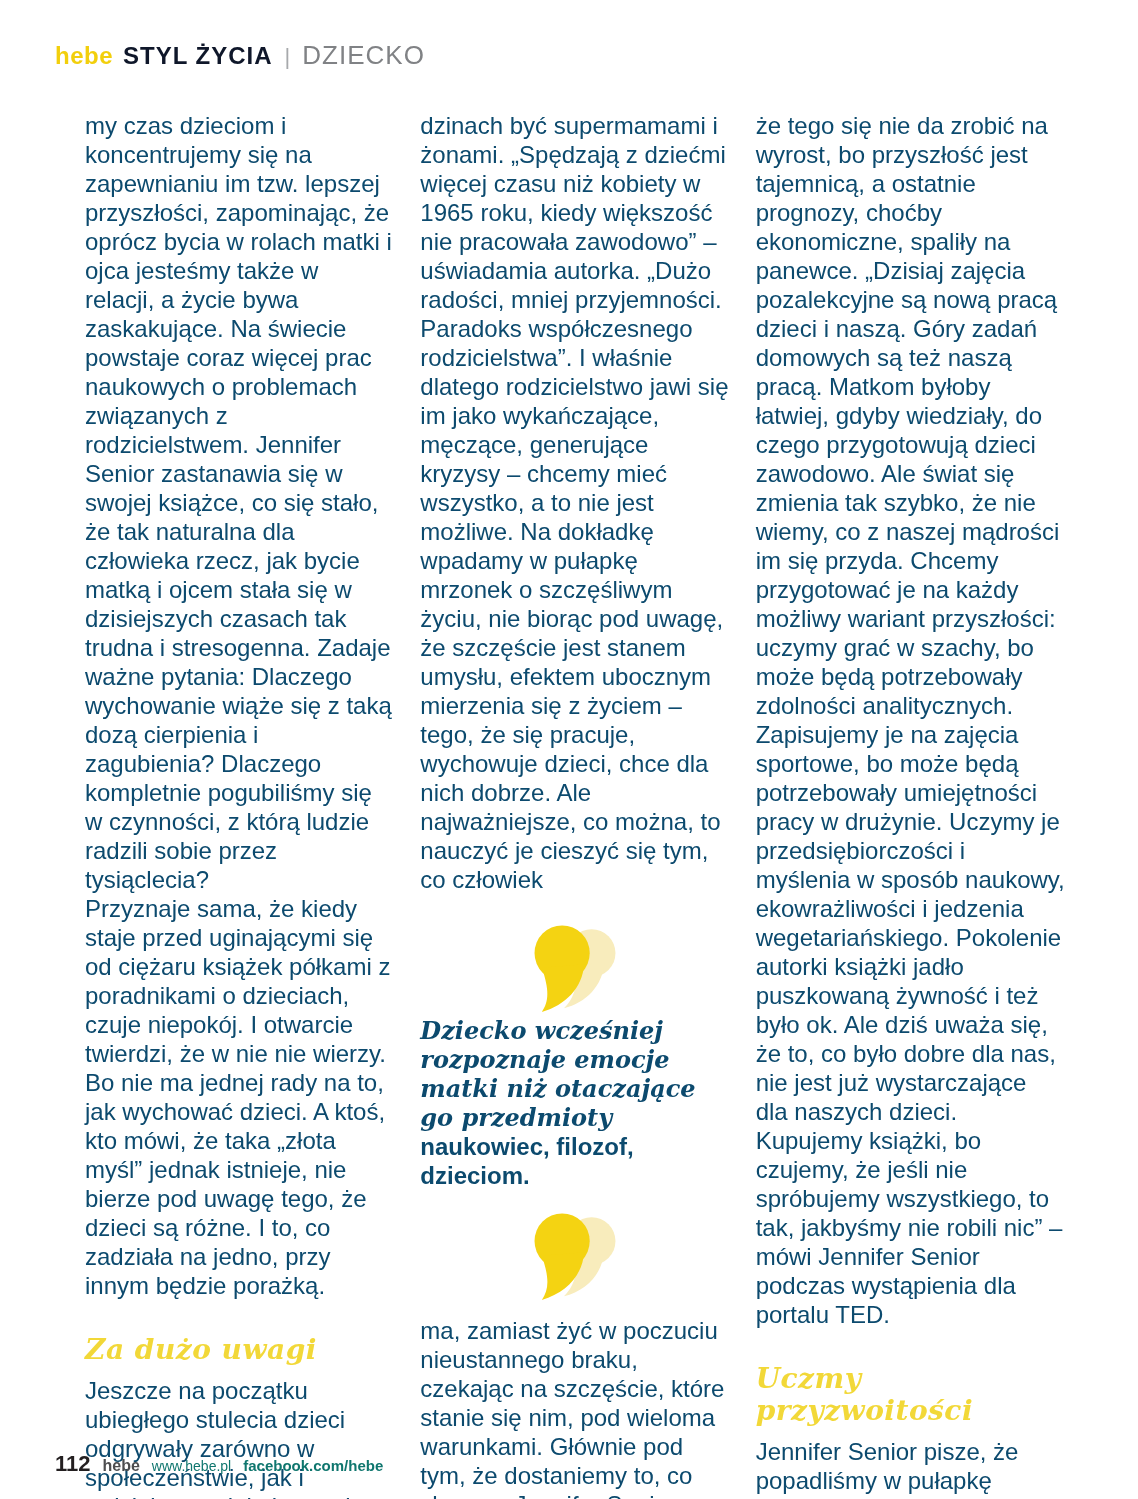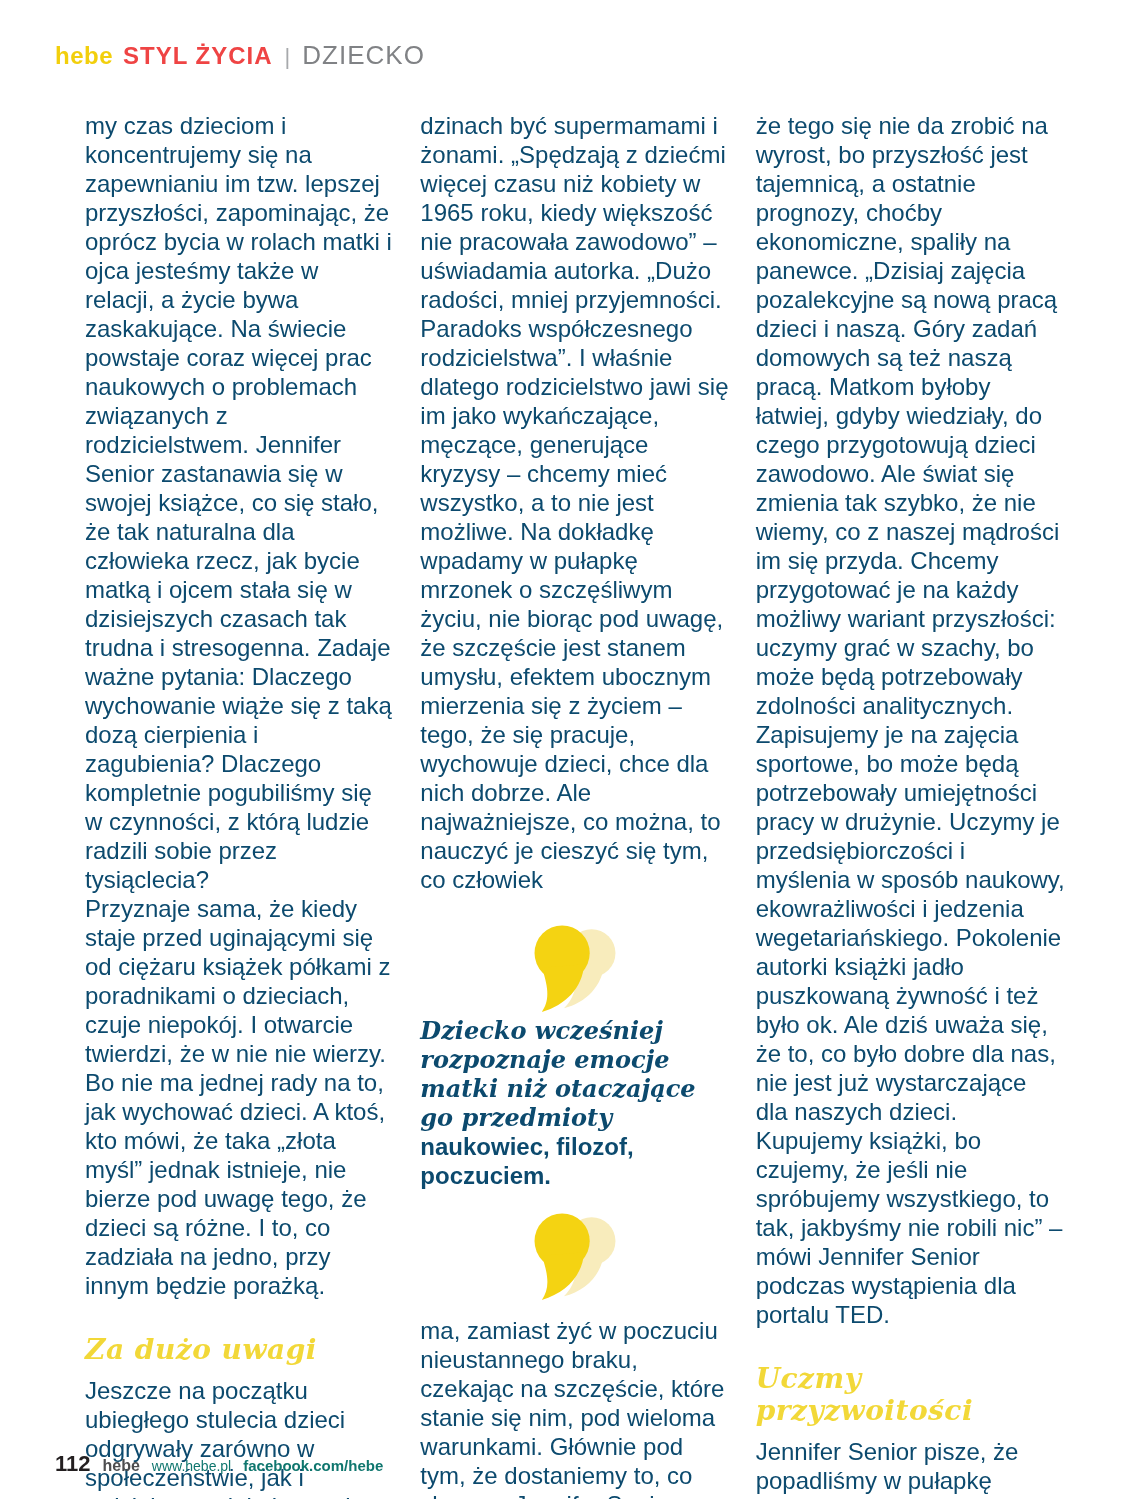--- a/index.html
+++ b/index.html
@@ -11,21 +11,21 @@
     overflow:hidden;
     -webkit-font-smoothing:antialiased;
   }
   
   .page-header{
     padding:40px 0 0 55px;
     display:flex;align-items:baseline;gap:10px;
     font-size:24px;
   }
   .logo{color:#f2cf0c;font-weight:bold;letter-spacing:.5px;}
-  .section-title{color:#ef4444;font-weight:bold;letter-spacing:1px;}
+  .section-title{color:#0f172a;font-weight:bold;letter-spacing:1px;}
   .separator{color:#a7a9ac;font-weight:300;font-size:22px;padding:0 2px;}
   .subsection-title{color:#808285;font-weight:400;letter-spacing:1px;font-size:26px;}
   
   .article{
     margin-top:40px;
     padding:0 73px 0 85px;
     display:flex;gap:26px;
   }
   .col{flex:1 1 0;min-width:0;position:relative;}
   .col p{
@@ -104,21 +104,21 @@
         <circle cx="68" cy="36" r="26"></circle>
         <path d="M50 50 C54 72 48 86 38 96 C62 90 80 72 82 46 Z"></path>
       </g>
       <g fill="#f4d312">
         <circle cx="36" cy="36" r="30"></circle>
         <path d="M14 52 C22 76 22 88 14 100 C40 92 58 74 60 48 Z"></path>
       </g>
     </svg>
 
     <p class="pull-quote">Dziecko wcześniej rozpoznaje emocje matki niż otaczające go przedmioty</p>
-    <p class="quote-attribution">naukowiec, filozof, poczuciem.</p>
+    <p class="quote-attribution">naukowiec, filozof, dzieciom.</p>
 
     <svg class="quote-icon closing" viewBox="0 0 100 100" aria-hidden="true">
       <g fill="#f8ecbc">
         <circle cx="68" cy="36" r="26"></circle>
         <path d="M50 50 C54 72 48 86 38 96 C62 90 80 72 82 46 Z"></path>
       </g>
       <g fill="#f4d312">
         <circle cx="36" cy="36" r="30"></circle>
         <path d="M14 52 C22 76 22 88 14 100 C40 92 58 74 60 48 Z"></path>
       </g>

